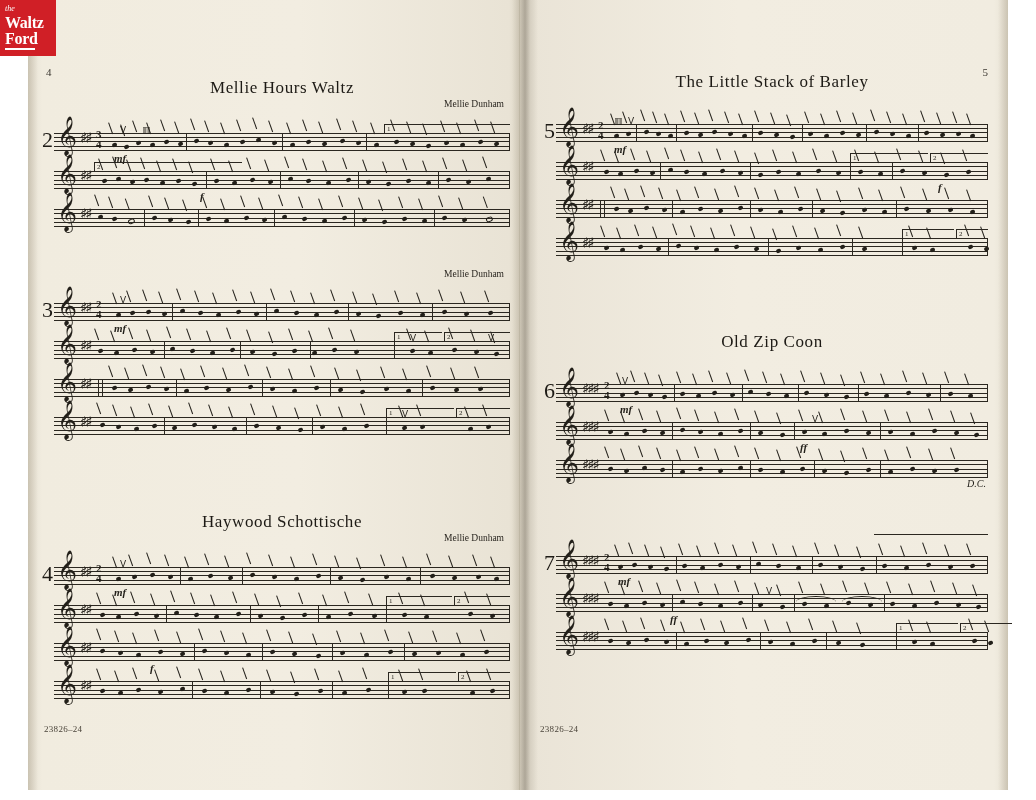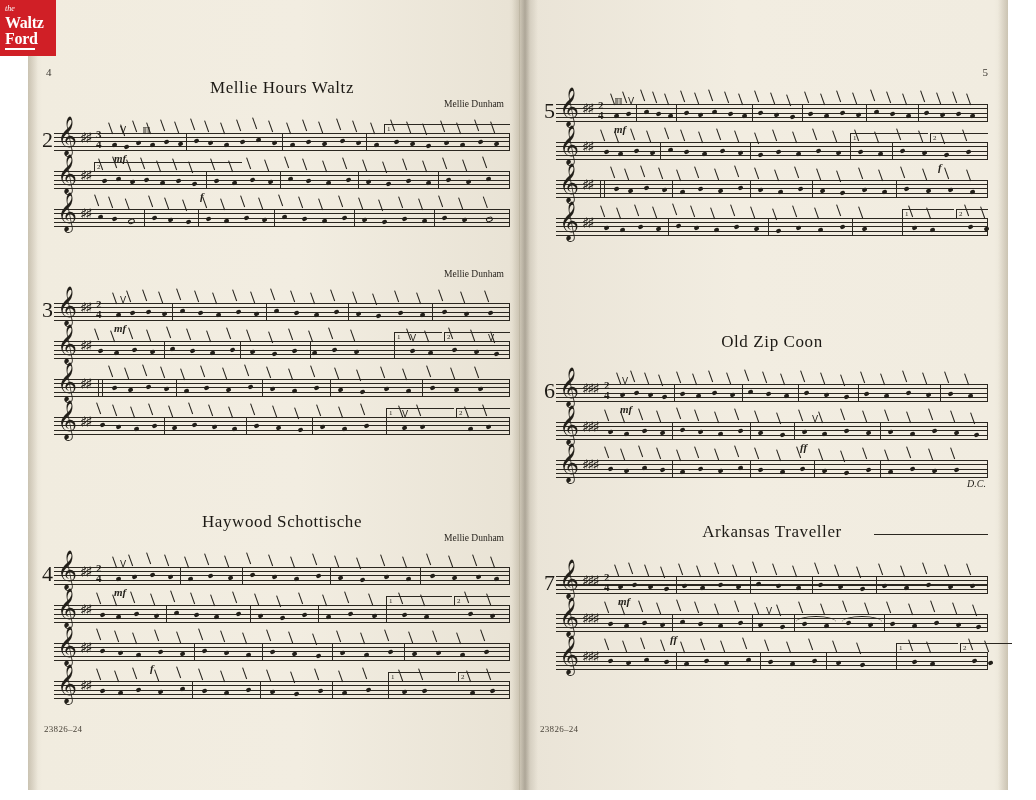--- a/index.html
+++ b/index.html
@@ -724,20 +724,21 @@
 
       <div class="plate left">23826–24</div>
     </div>
 
     <div class="leaf right">
       <div class="edge-r"></div>
 
       <div class="folio right">5</div>
 
       <div class="tune" style="top:72px;">
+        <div class="tune-title">The Little Stack of Barley</div>
 
         <div class="staff" style="margin-top:24px;">
           <div class="tune-num" style="top:2px;">5</div>
           <div class="lines"></div>
           <div class="clef">𝄞</div>
           <div class="ksig" style="left:26px;">♯♯</div>
           <div class="tsig" style="left:42px;">
               <span>2</span>
               <span>4</span>
             </div>
@@ -988,21 +989,20 @@
           <div class="bl" style="left:116px;"></div>
           <div class="bl" style="left:194px;"></div>
           <div class="bl" style="left:258px;"></div>
           <div class="bl" style="left:324px;"></div>
           <div class="bar-end"></div>
           <div class="dc">D.C.</div>
         </div>
       </div>
 
       <div class="tune" style="top:522px;">
-        <div class="tune-title">Arkansas Traveller</div>
         <div class="title-rule" style="left:318px;top:12px;width:114px;"></div>
 
         <div class="staff" style="margin-top:26px;">
           <div class="tune-num" style="top:2px;">7</div>
           <div class="lines"></div>
           <div class="clef">𝄞</div>
           <div class="ksig" style="left:26px;">♯♯♯</div>
           <div class="tsig" style="left:48px;">
               <span>2</span>
               <span>4</span>

